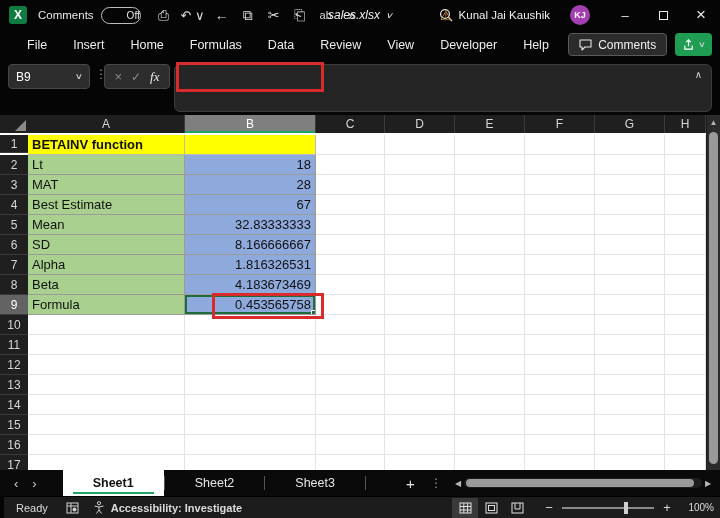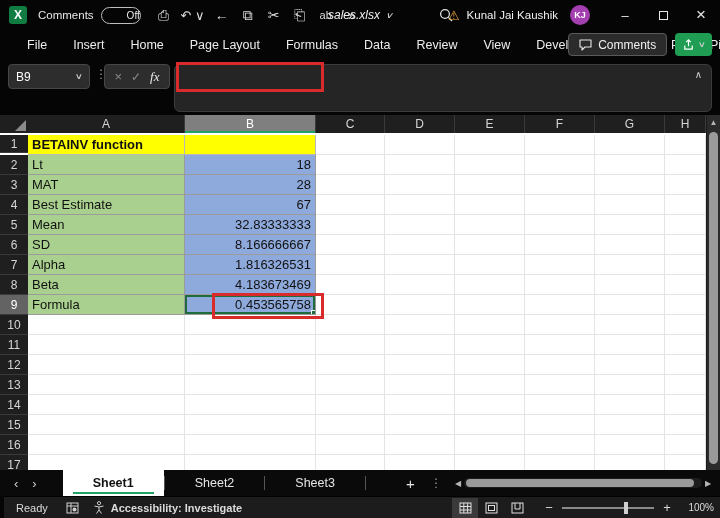--- a/index.html
+++ b/index.html
@@ -23,21 +23,21 @@
   .qat { display:flex; align-items:center; margin-left:12px; gap:4px; }
   .qat-btn { min-width:22px; height:22px; display:flex; align-items:center; justify-content:center;
     font-size:14px; color:#dcdcdc; border-radius:4px; cursor:pointer; padding:0 2px; }
   .doc-title { position:absolute; left:328px; top:0; height:30px; display:flex;
     align-items:center; gap:6px; font-size:12px; color:#f0f0f0; cursor:pointer;font-style:italic; }
   .chev { font-size:8px; color:#cfcfcf; transform:scaleX(1.4); }
   .search-btn { position:absolute; left:434px; top:4px; width:24px; height:22px;
     display:flex; align-items:center; justify-content:center; cursor:pointer; }
   .tb-right { position:absolute; right:0; top:0; height:30px; display:flex; align-items:center; }
   .warn-icon { color:#f2a33c; font-size:13px; margin-right:7px; }
-  .user-name { font-size:11.5px; color:#f0f0f0; margin-right:12px;text-align:center; }
+  .user-name { font-size:11.5px; color:#f0f0f0; margin-right:20px;text-align:center; }
   .avatar { width:20px; height:20px; border-radius:50%; color:#fff; font-size:9px; font-weight:bold;
     display:flex; align-items:center; justify-content:center; margin-right:16px; cursor:pointer; }
   .win-btn { width:38px; height:30px; display:flex; align-items:center; justify-content:center;
     color:#e8e8e8; cursor:pointer; font-size:13px; }
   .win-btn.close { font-size:17px; }
   .max-glyph { width:9px; height:9px; border:1px solid #e8e8e8; display:block; }
   
   .ribbon { position:absolute; left:0; top:30px; width:720px; height:29px;
     display:flex; align-items:center; background:#050505; }
   .rtabs { display:flex; align-items:center; margin-left:14px; gap:0; }
@@ -178,21 +178,20 @@
       </div>
     <div class="win-btn close">×</div>
   </div>
 </div>
 
 <div class="ribbon">
   <div class="rtabs">
       <span class="rtab">File</span>
       <span class="rtab">Insert</span>
       <span class="rtab">Home</span>
-      <span class="rtab">Page Layout</span>
       <span class="rtab">Formulas</span>
       <span class="rtab">Data</span>
       <span class="rtab">Review</span>
       <span class="rtab">View</span>
       <span class="rtab">Developer</span>
       <span class="rtab">Help</span>
       <span class="rtab">Power Pivot</span>
     </div>
   <div class="ribbon-right">
     <div class="comments-btn">

